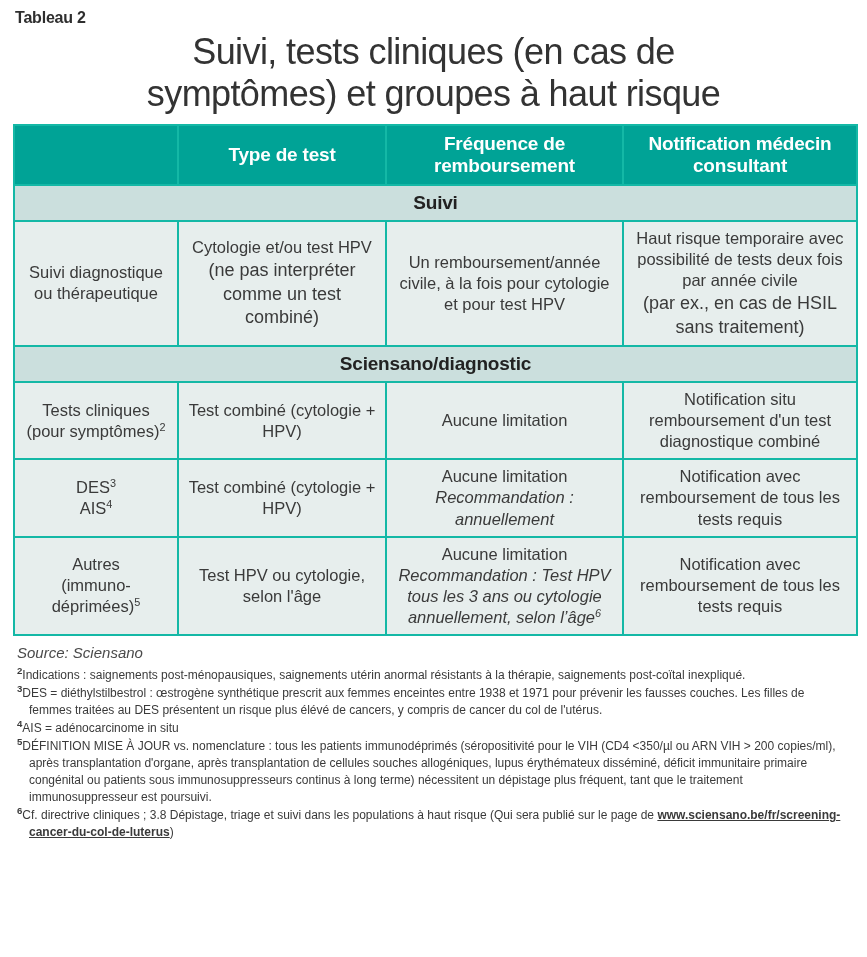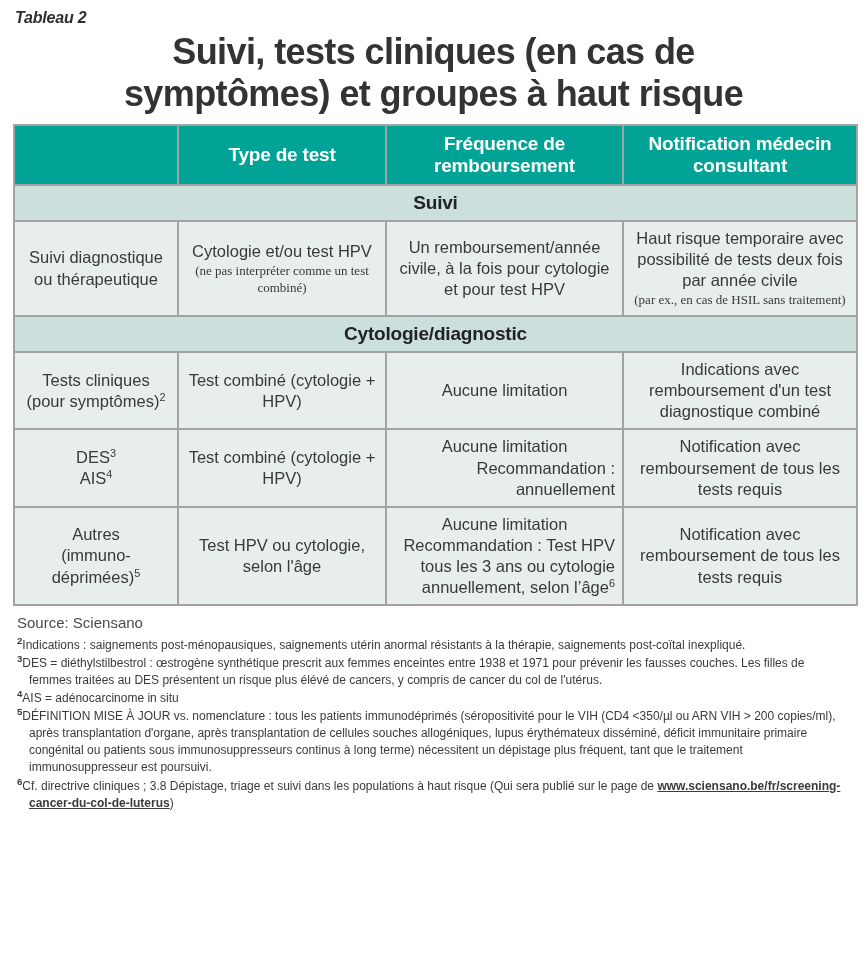--- a/index.html
+++ b/index.html
@@ -19,46 +19,45 @@
     position: relative;
     width: 867px;
     height: 957px;
     box-sizing: border-box;
     padding: 0 13px;
   }
 
   
   .caption {
     font-size: 16px;
-    font-style: italic;
     font-weight: bold;
     color: #2e2e2e;
     padding: 9px 0 2px 2px;
     letter-spacing: -0.2px;
   }
 
   
   .title {
     font-size: 36px;
-    font-weight: bold;
+    font-weight: normal;
     color: #333333;
     text-align: center;
     line-height: 1.18;
     letter-spacing: -0.6px;
     padding: 2px 18px 8px 18px;
     white-space: pre-line;
   }
 
   
   .tbl {
     width: 841px;
     border-collapse: separate;
     border-spacing: 2px;
     table-layout: fixed;
-    background: #a3a3a3;
+    background: #14b8a6;
   }
   .tbl td, .tbl th {
     vertical-align: middle;
     padding: 6px 7px;
     box-sizing: border-box;
   }
 
   col.c1 { width: 162px; }
   col.c2 { width: 206px; }
   col.c3 { width: 235px; }
@@ -91,38 +90,38 @@
 
   .cell {
     background: #e7eeed;
     text-align: center;
     font-size: 16.5px;
     line-height: 1.28;
     color: #3a3a3a;
   }
   .cell .sub {
     display: block;
-    font-size: 13px;
+    font-size: 18px;
     line-height: 1.3;
     margin-top: 1px;
-    font-family: Liberation Serif, serif;
   }
   .cell .reco {
     display: block;
-    text-align: right;
+    font-style: italic;
   }
   sup {
     font-size: 0.66em;
     vertical-align: super;
     line-height: 0;
   }
 
   
   .source {
     font-size: 15px;
+    font-style: italic;
     color: #4a4a4a;
     padding: 8px 0 2px 4px;
   }
 
   
   .footnotes {
     padding: 4px 6px 0 4px;
   }
   .fn {
     font-size: 12px;
@@ -180,34 +179,34 @@
         <td class="cell">
           <span>Un remboursement/année civile, à la fois pour cytologie et pour test HPV</span>
         </td>
         <td class="cell">
           <span>Haut risque temporaire avec possibilité de tests deux fois par année civile</span>
           <span class="sub">(par ex., en cas de HSIL sans traitement)</span>
         </td>
       </tr>
 
       <tr>
-        <td class="section-band" colspan="4">Cytologie/diagnostic</td>
+        <td class="section-band" colspan="4">Sciensano/diagnostic</td>
       </tr>
       <tr>
         <td class="cell">
           <span>Tests cliniques (pour symptômes)</span><sup>2</sup>
         </td>
         <td class="cell">
           <span>Test combiné (cytologie + HPV)</span>
         </td>
         <td class="cell">
           <span>Aucune limitation</span>
         </td>
         <td class="cell">
-          <span>Indications avec remboursement d'un test diagnostique combiné</span>
+          <span>Notification situ remboursement d'un test diagnostique combiné</span>
         </td>
       </tr>
 
       <tr>
         <td class="cell">
           <span>DES</span><sup>3</sup><br>
           <span>AIS</span><sup>4</sup>
         </td>
         <td class="cell">
           <span>Test combiné (cytologie + HPV)</span>

